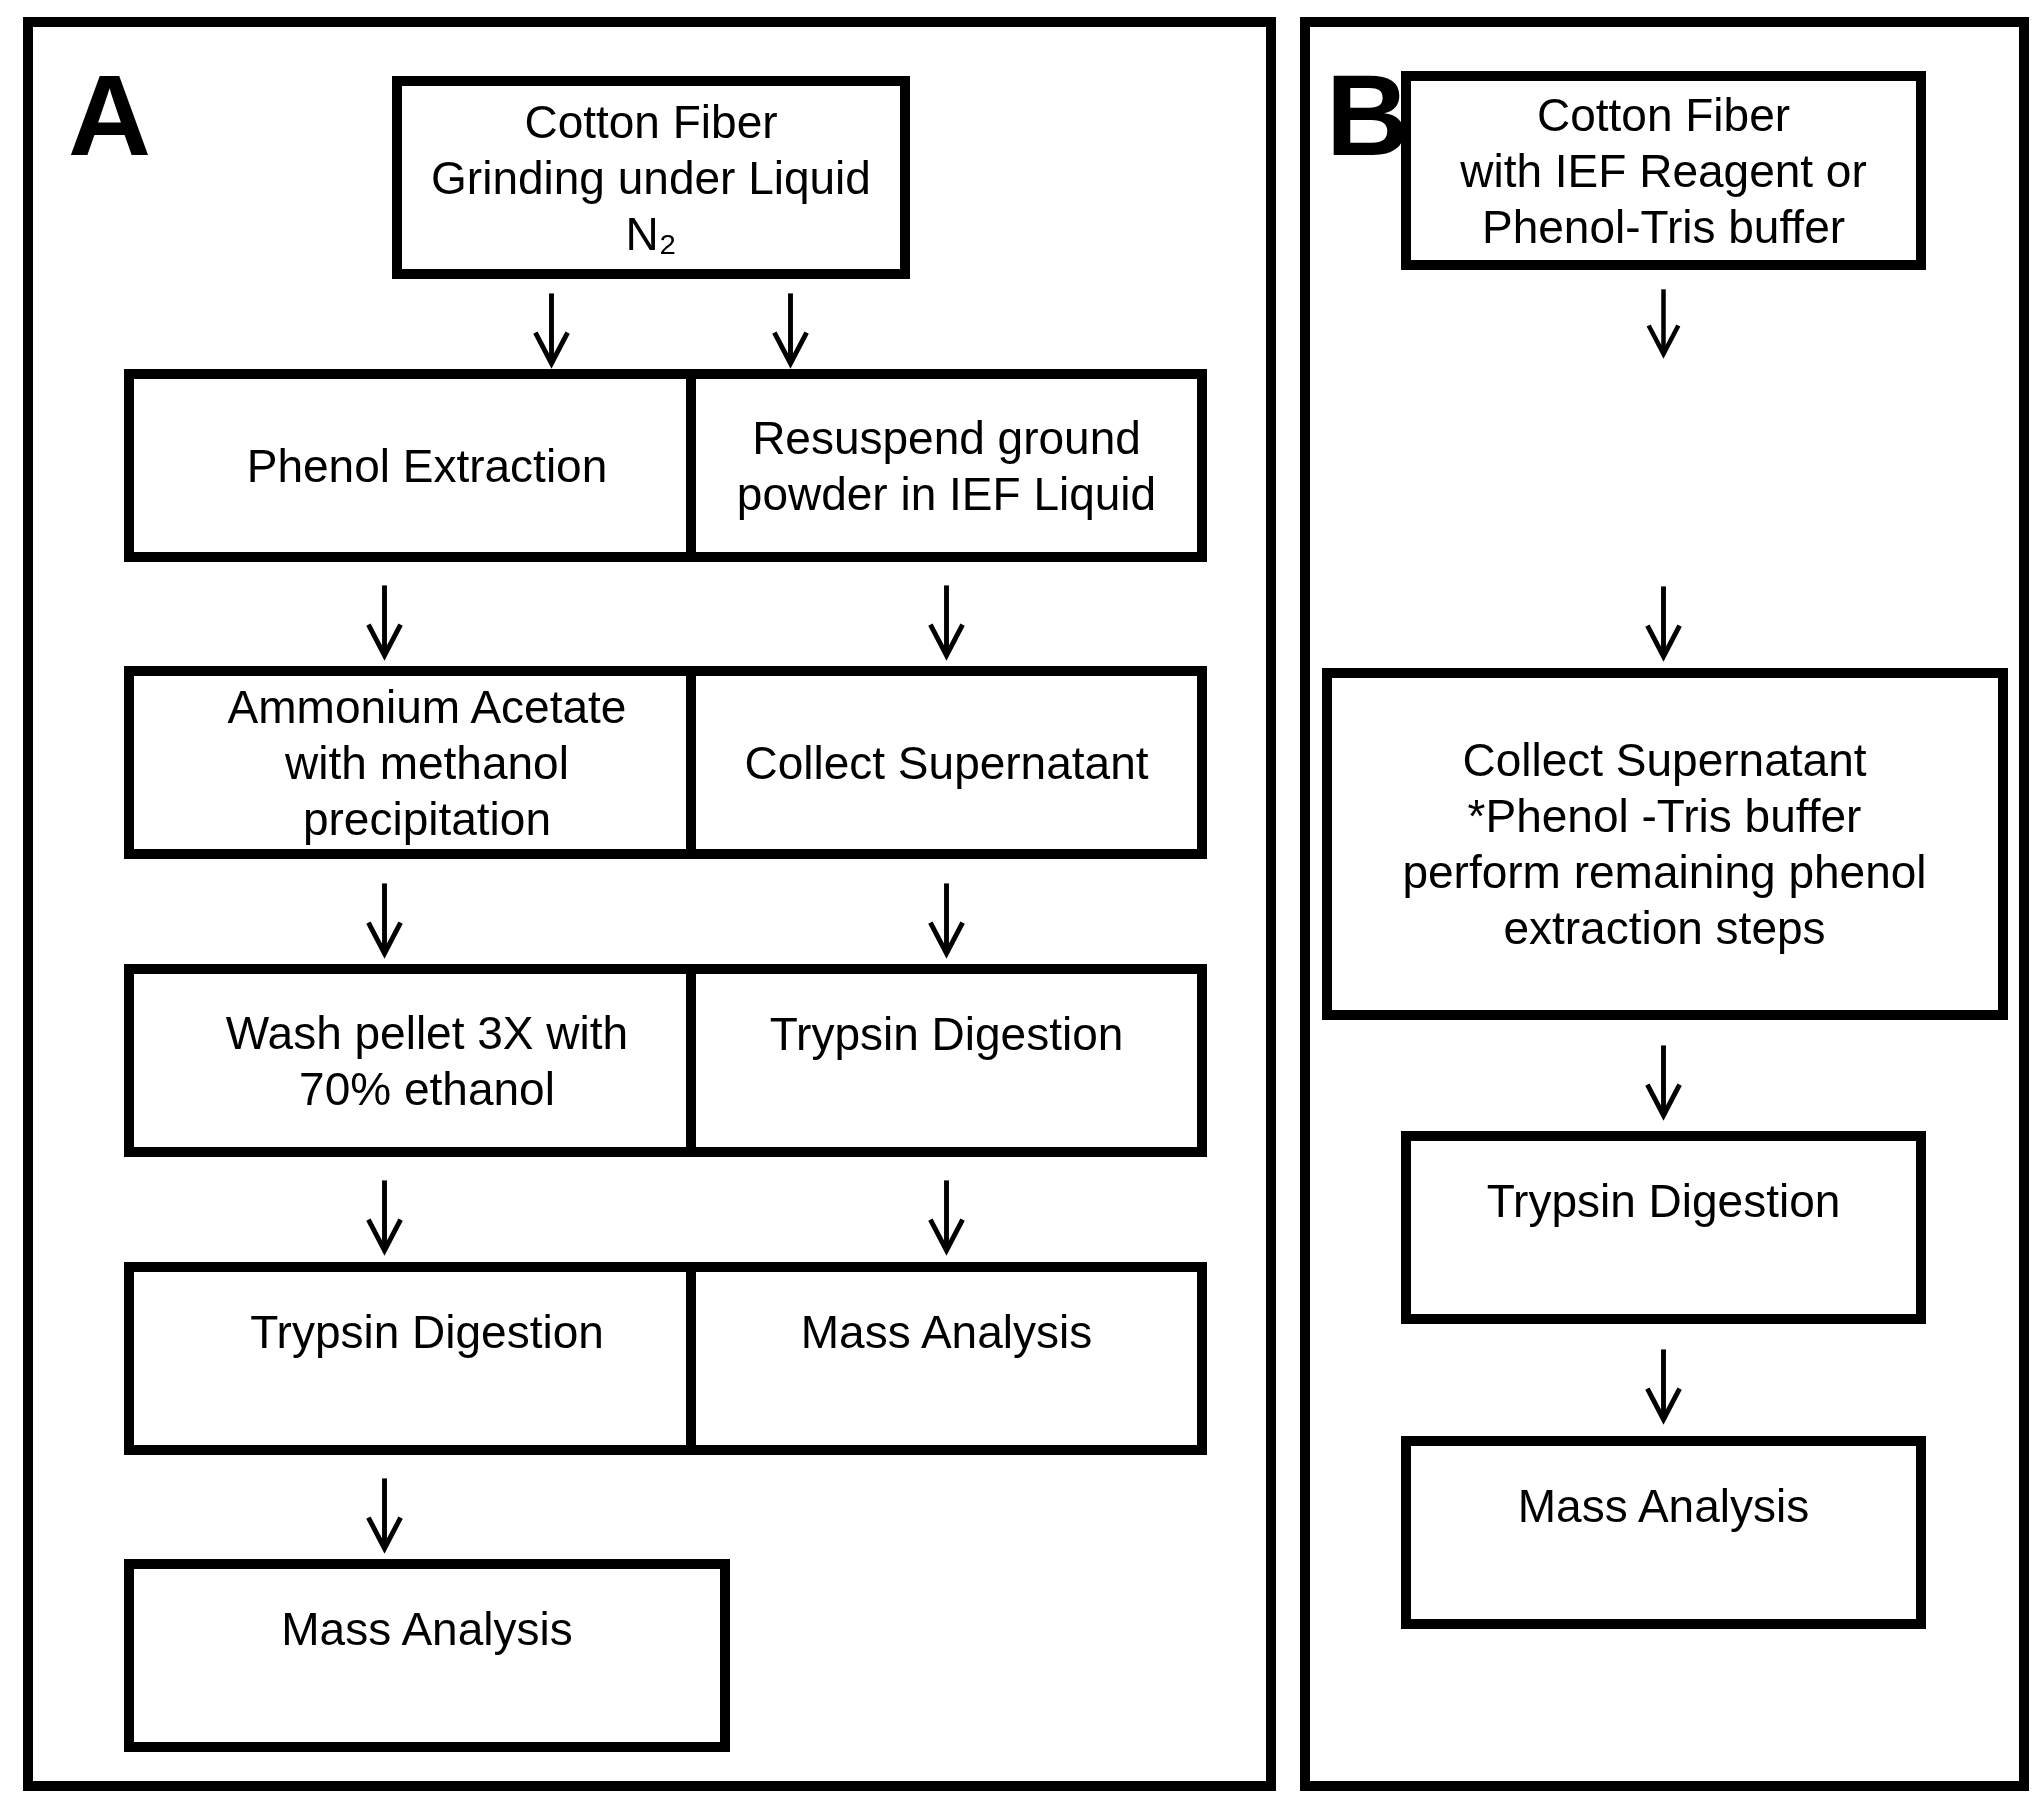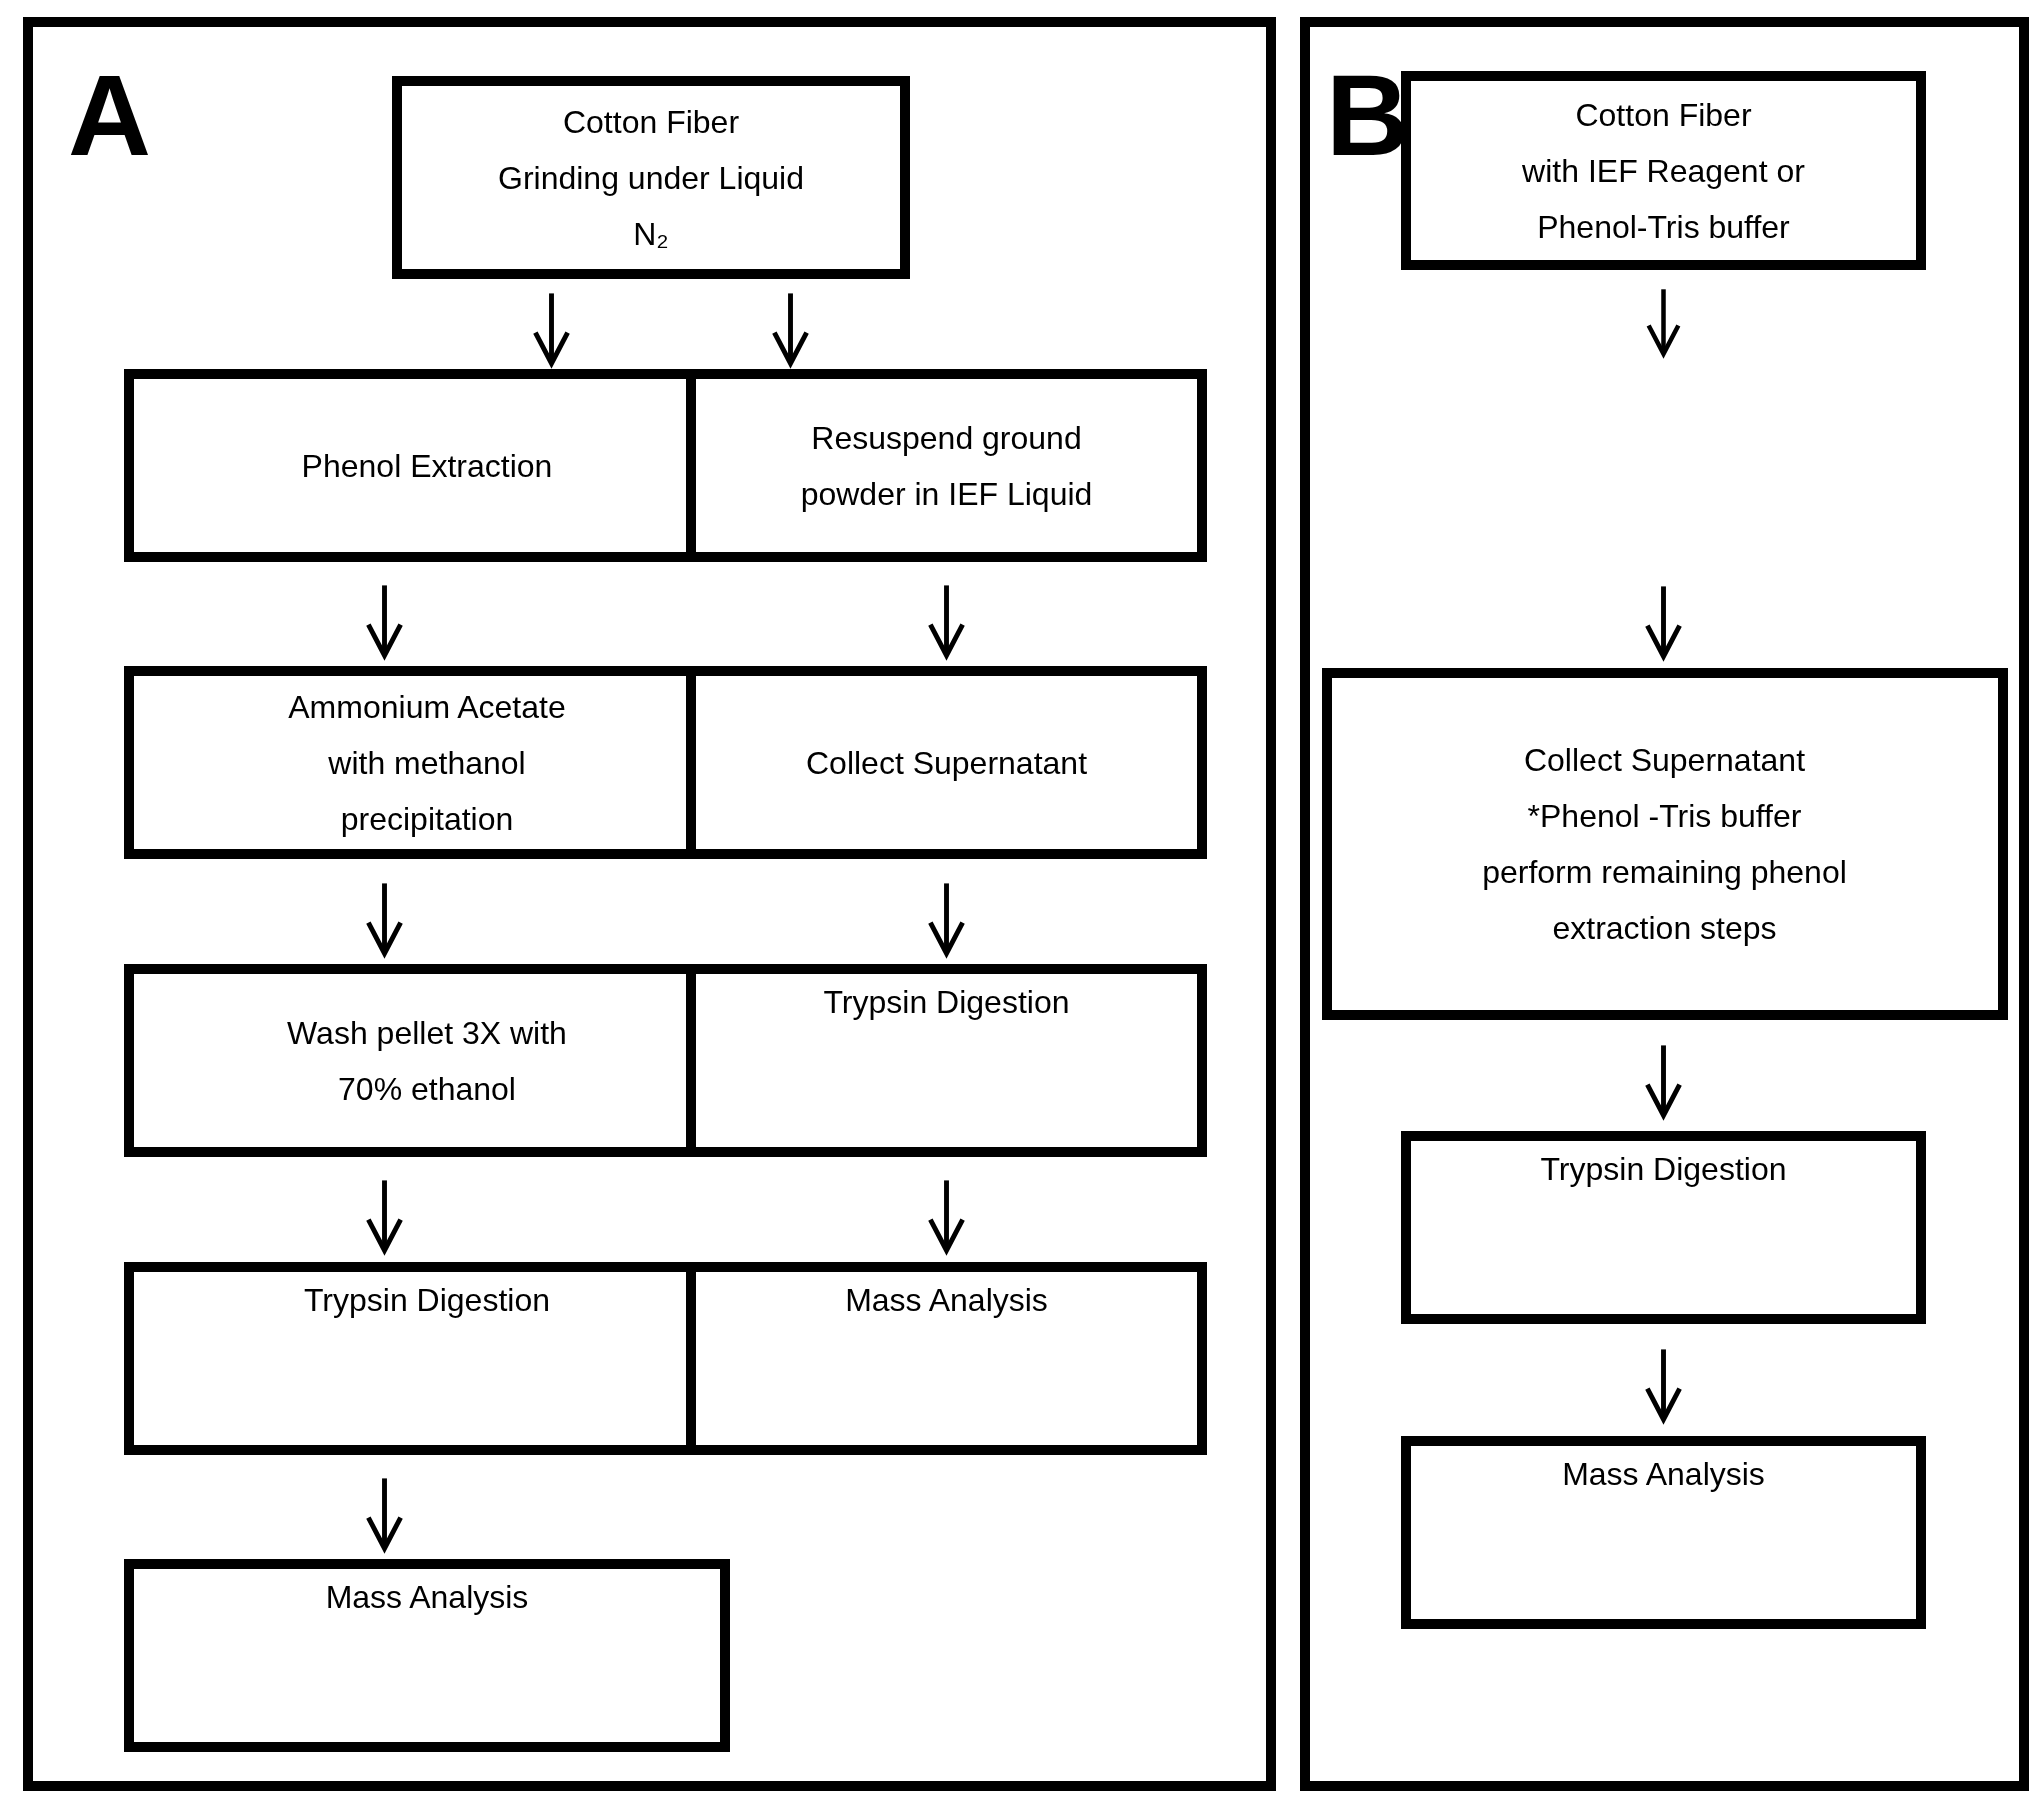--- a/index.html
+++ b/index.html
@@ -27,25 +27,25 @@
   }
   .flow-box {
     position: absolute;
     box-sizing: border-box;
     border: 10px solid #000;
     background: #ffffff;
     display: flex;
     align-items: center;
     justify-content: center;
     text-align: center;
-    font-size: 32px;
+    font-size: 46px;
     line-height: 56px;
     white-space: pre-line;
   }
-  .text-high { align-items: flex-start; }
+  .text-high { align-items: flex-start; padding-top: 32px; }
   .arrow { position: absolute; width: 43px; height: 77px; }
   .arrow line, .arrow polyline {
     stroke: #000;
     stroke-width: 7;
     fill: none;
   }
   
   .a-top      { left: 359px; top: 49px;  width: 518px; height: 203px; }
   .a-col-l    { left: 91px; width: 606px; }
   .a-col-r    { left: 653px; width: 521px; }

